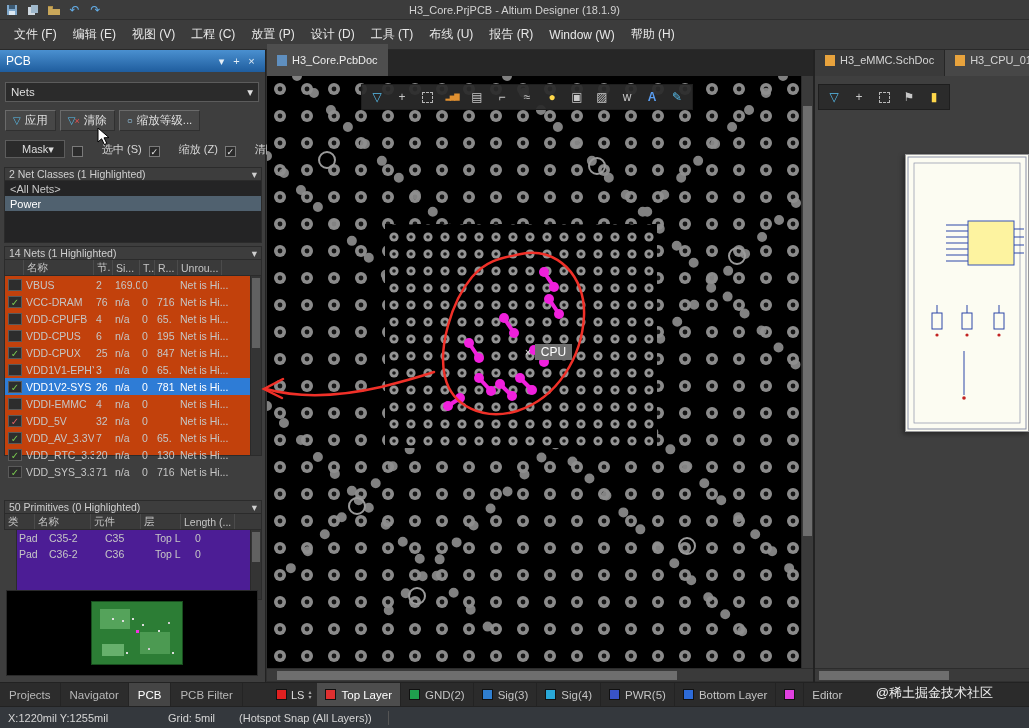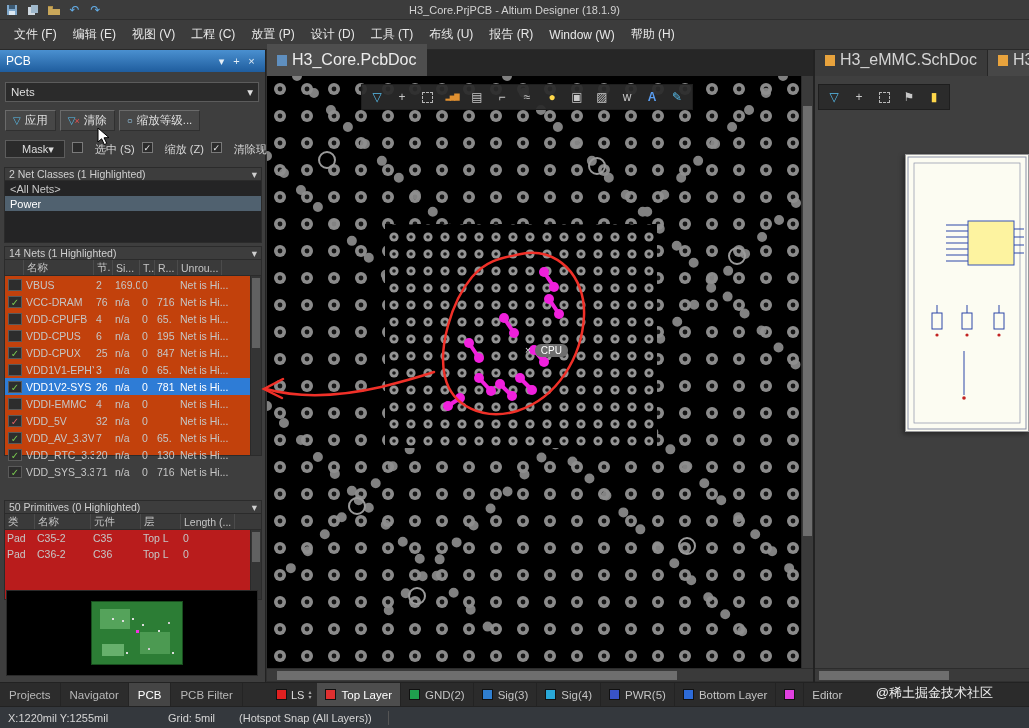--- a/index.html
+++ b/index.html
@@ -23,21 +23,21 @@
   .panel-header .sp{flex:1;}
   .ph-ic{width:15px;text-align:center;color:#e4eef6;font-size:11px;}
   .nets-select{position:absolute;top:32px;left:5px;width:254px;height:20px;background:#2b2b2b;border:1px solid #5c5c5c;color:#ddd;font-size:11.5px;display:flex;align-items:center;justify-content:space-between;padding:0 5px;}
   .btn-row{position:absolute;top:60px;left:5px;display:flex;gap:4px;}
   .pbtn{display:inline-flex;align-items:center;gap:4px;height:21px;padding:0 7px;background:#474747;border:1px solid #6a6a6a;border-right-color:#303030;border-bottom-color:#303030;color:#e0e0e0;font-size:11.5px;white-space:nowrap;}
   .funnel{color:#58c0f0;font-size:10px;}
   .red-x{color:#e05050;font-size:9px;margin-left:-5px;}
   .mag{color:#9ad0f0;font-size:10px;}
   .mask-row{position:absolute;top:90px;left:5px;display:flex;align-items:center;gap:7px;}
   .mask-select{width:60px;height:18px;background:#2b2b2b;border:1px solid #5c5c5c;color:#ddd;font-size:11px;display:flex;align-items:center;justify-content:space-between;padding:0 16px;}
-  .chk-group{display:flex;align-items:flex-start;gap:12px;}
+  .chk-group{display:flex;align-items:flex-end;gap:19px;}
   .chk{width:11px;height:11px;background:#2b2b2b;border:1px solid #7a7a7a;color:#e8e8e8;font-size:9px;line-height:10px;text-align:center;}
   .chk-label{font-size:11px;color:#d8d8d8;white-space:nowrap;}
 
   .sec{position:absolute;left:4px;width:258px;}
   .sec-header{height:14px;background:#3d3d3d;border:1px solid #2b2b2b;color:#cfcfcf;font-size:10.5px;display:flex;align-items:center;justify-content:space-between;padding:0 4px;white-space:nowrap;}
   .classes-sec{top:117px;}
   .classes-list{height:62px;background:#242425;border:1px solid #2b2b2b;border-top:none;}
   .class-item{height:15px;display:flex;align-items:center;padding:0 5px;font-size:11px;color:#c8c8c8;}
   .class-item.selected{background:#50616f;color:#fff;}
 
@@ -49,60 +49,60 @@
   .nrow.selected{background:#2e7cd6;color:#fff;}
   .ncheck{width:14px;height:12px;margin:0 2px 0 3px;background:#2d2d2d;border:1px solid #5a5a5a;font-size:10px;line-height:11px;text-align:center;color:#79c94f;flex:none;}
   .ncheck.red{color:#e06060;}
   .cel{overflow:hidden;white-space:nowrap;padding:0 2px;flex:none;}
   .sp0{width:19px;}
   .w-name{width:70px;}.w1{width:19px;}.w2{width:27px;}.w3{width:15px;}.w4{width:23px;}.w5{flex:1;}
   .vscroll{position:absolute;right:0;top:0;bottom:0;width:11px;background:#343434;border-left:1px solid #2a2a2a;}
   .vthumb{position:absolute;left:1px;right:1px;background:#616161;}
 
   .prims-sec{top:450px;}
-  .prims-list{position:relative;height:70px;background:#b91c1c;border:1px solid #2b2b2b;border-top:none;}
+  .prims-list{position:relative;height:70px;background:#4c1d95;border:1px solid #2b2b2b;border-top:none;margin-left:12px;}
   .prow{display:flex;height:16px;align-items:center;font-size:10.5px;color:#c6c6c6;}
   .pw0{width:30px;}.pw1{width:56px;}.pw2{width:50px;}.pw3{width:40px;}.pw4{flex:1;}
 
   .preview{position:absolute;top:540px;left:6px;width:252px;height:86px;background:#000;border:1px solid #2a2a2a;}
   .board{position:absolute;left:84px;top:10px;width:92px;height:64px;background:#2c7d35;border:1px solid #184e1e;}
   .board .r1{position:absolute;left:8px;top:7px;width:30px;height:20px;background:#55a35b;}
   .board .r2{position:absolute;left:48px;top:30px;width:30px;height:22px;background:#4c9a52;}
   .board .r3{position:absolute;left:10px;top:42px;width:22px;height:12px;background:#67b06c;}
   .board .dots{position:absolute;left:20px;top:16px;width:2px;height:2px;background:#e0e0e0;
     box-shadow:10px 2px #ddd,20px 0 #ddd,30px 6px #ddd,46px 12px #ddd,56px 4px #ccc,36px 30px #ccc,60px 34px #ddd,14px 34px #ddd;}
   .board .m{position:absolute;left:44px;top:28px;width:3px;height:3px;background:#f030e0;}
 
   
   .panel-tabs{position:absolute;left:0;top:682px;width:270px;height:24px;background:#2c2c2c;display:flex;align-items:stretch;border-top:1px solid #222;}
   .ptab{display:flex;align-items:center;padding:0 9px;font-size:11.5px;color:#b8b8b8;border-right:1px solid #242424;white-space:nowrap;}
   .ptab.active{background:#454545;color:#fff;}
 
   
   .doc-tabrow{position:absolute;left:267px;top:50px;width:546px;height:26px;background:#262626;display:flex;align-items:flex-end;}
   .right-tabrow{position:absolute;left:815px;top:50px;right:0;height:26px;background:#262626;display:flex;align-items:flex-end;overflow:hidden;}
-  .dtab{display:flex;align-items:center;gap:5px;height:24px;padding:16px 10px;font-size:16px;color:#d5d5d5;white-space:nowrap;}
+  .dtab{display:flex;align-items:center;gap:5px;height:24px;padding:16px 10px;font-size:11px;color:#d5d5d5;white-space:nowrap;}
   .dtab.active{background:#4e4e4e;color:#ececec;}
   .dtab.sch{background:#3a3a3a;border-right:1px solid #262626;}
   .dtab.sch.lite{background:#474747;}
   .dicon{width:10px;height:11px;background:#5f8fbf;flex:none;}
   .dicon.sch{background:#e8a33d;}
 
   
   .canvas{position:absolute;left:267px;top:76px;width:546px;height:592px;background:#000;overflow:hidden;}
   .float-toolbar{position:absolute;left:94px;top:8px;height:26px;display:flex;align-items:center;gap:1px;background:rgba(42,42,42,.93);border:1px solid #1e1e1e;padding:0 3px;z-index:10;}
   .fic{width:24px;height:22px;display:flex;align-items:center;justify-content:center;font-size:12px;color:#c8c8c8;}
   .fic.blue{color:#58c0f0;}
   .fic.yellow{color:#ffd84a;}
   .fic.orange{color:#e09030;font-size:7px;letter-spacing:-1px;}
   .fic.textA{color:#5a9df0;font-weight:bold;}
   .dashed-sq{width:11px;height:11px;border:1px dashed #b8b8b8;}
   .cpu-tag{position:absolute;left:258px;top:268px;display:flex;align-items:center;gap:4px;z-index:9;}
   .cpu-cross{color:#e8e8e8;font-size:10px;}
-  .cpu-box{background:#6e6e6e;color:#fff;font-size:10px;padding:1px 6px;border-radius:6px;}
+  .cpu-box{background:#6e6e6e;color:#fff;font-size:12px;padding:1px 6px;}
   .canvas-vscroll{position:absolute;right:0;top:0;bottom:0;width:12px;background:#3a3a3a;border-left:1px solid #2c2c2c;z-index:11;}
   .canvas-vscroll .vthumb{top:30px;height:430px;background:#6e6e6e;}
   .canvas-hscroll{position:absolute;left:267px;top:668px;width:546px;height:13px;background:#3a3a3a;border-top:1px solid #2c2c2c;}
   .hthumb{position:absolute;top:2px;height:9px;background:#6e6e6e;}
   .canvas-hscroll .hthumb{left:10px;width:400px;}
 
   
   .splitter{position:absolute;left:813px;top:50px;width:2px;height:632px;background:#222;}
   .right-canvas{position:absolute;left:815px;top:76px;right:0;height:592px;background:#3f3f3f;overflow:hidden;}
   .right-toolbar{position:absolute;left:3px;top:8px;height:26px;display:flex;align-items:center;gap:1px;background:rgba(42,42,42,.93);border:1px solid #1e1e1e;padding:0 3px;z-index:10;}

